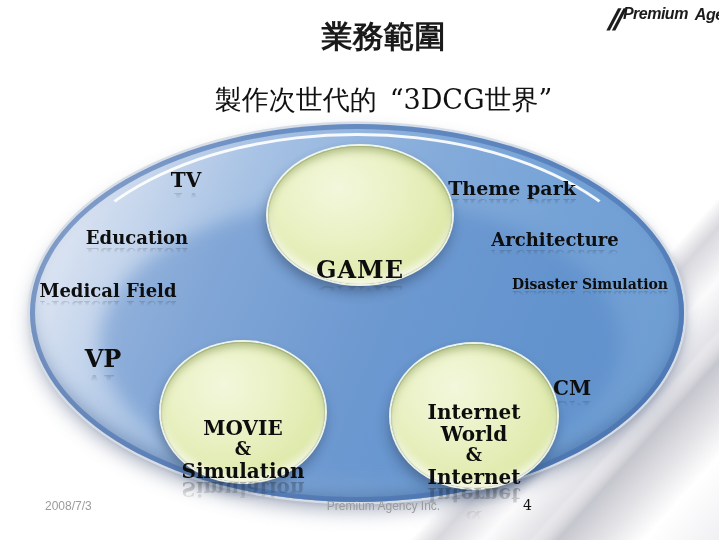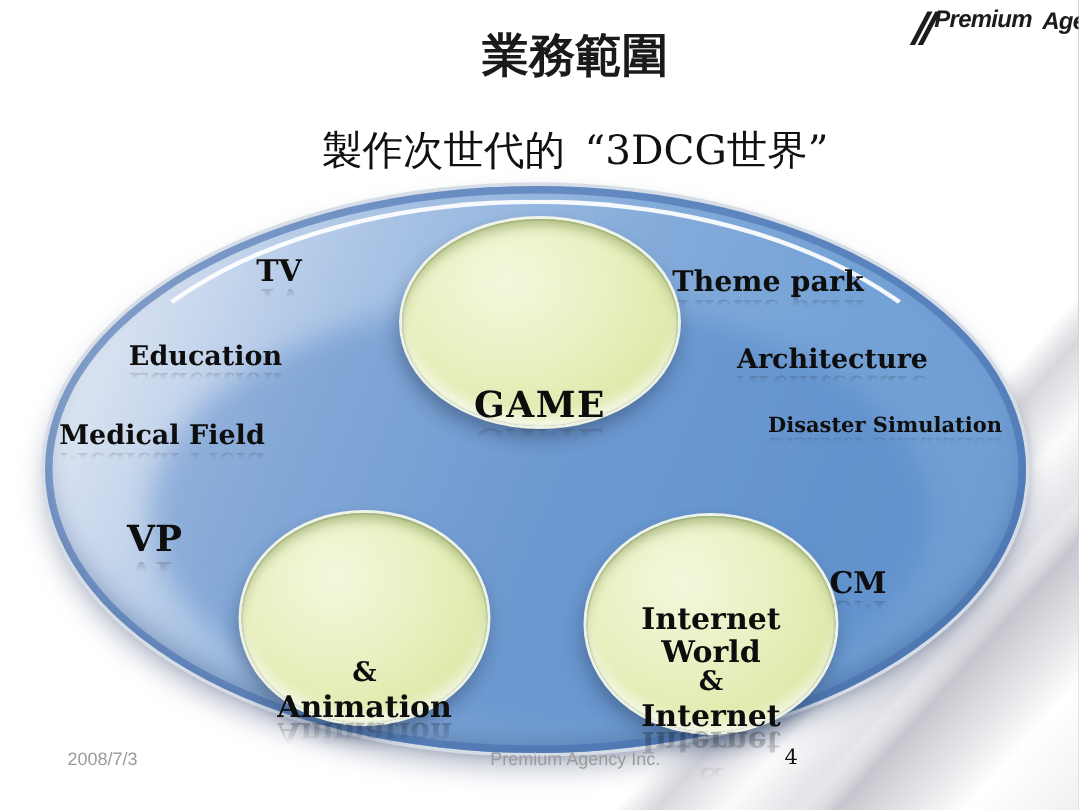--- a/index.html
+++ b/index.html
@@ -153,22 +153,23 @@
 
 
   <div class="bubble c-game">
     <div class="bubble-text refl">
       <span class="bl bl-lg">GAME</span>
     </div>
   </div>
 
   <div class="bubble c-movie">
     <div class="bubble-text refl">
+      <span class="bl">MOVIE</span>
       <span class="bl amp">&amp;</span>
-      <span class="bl">Animation</span>
+      <span class="bl">Simulation</span>
     </div>
   </div>
 
   <div class="bubble c-virtual">
     <div class="bubble-text refl">
       <span class="bl">Internet World</span>
       <span class="bl amp">&amp;</span>
       <span class="bl">Internet</span>
     </div>
   </div>

